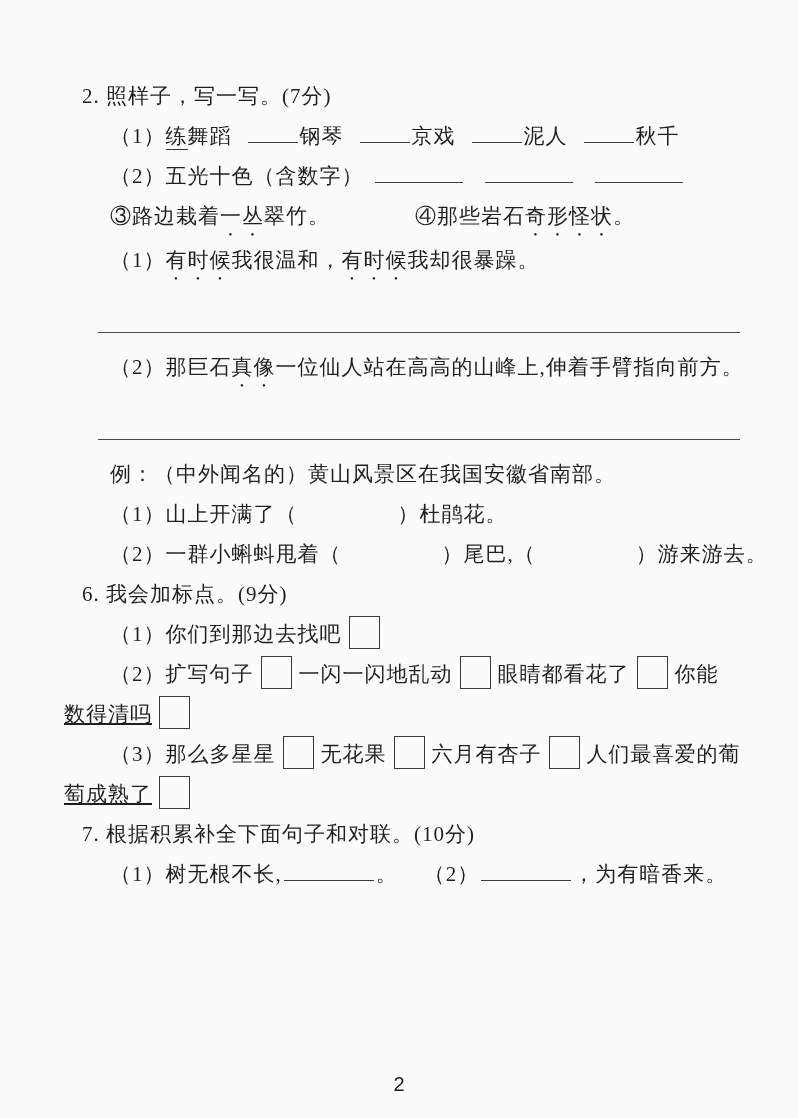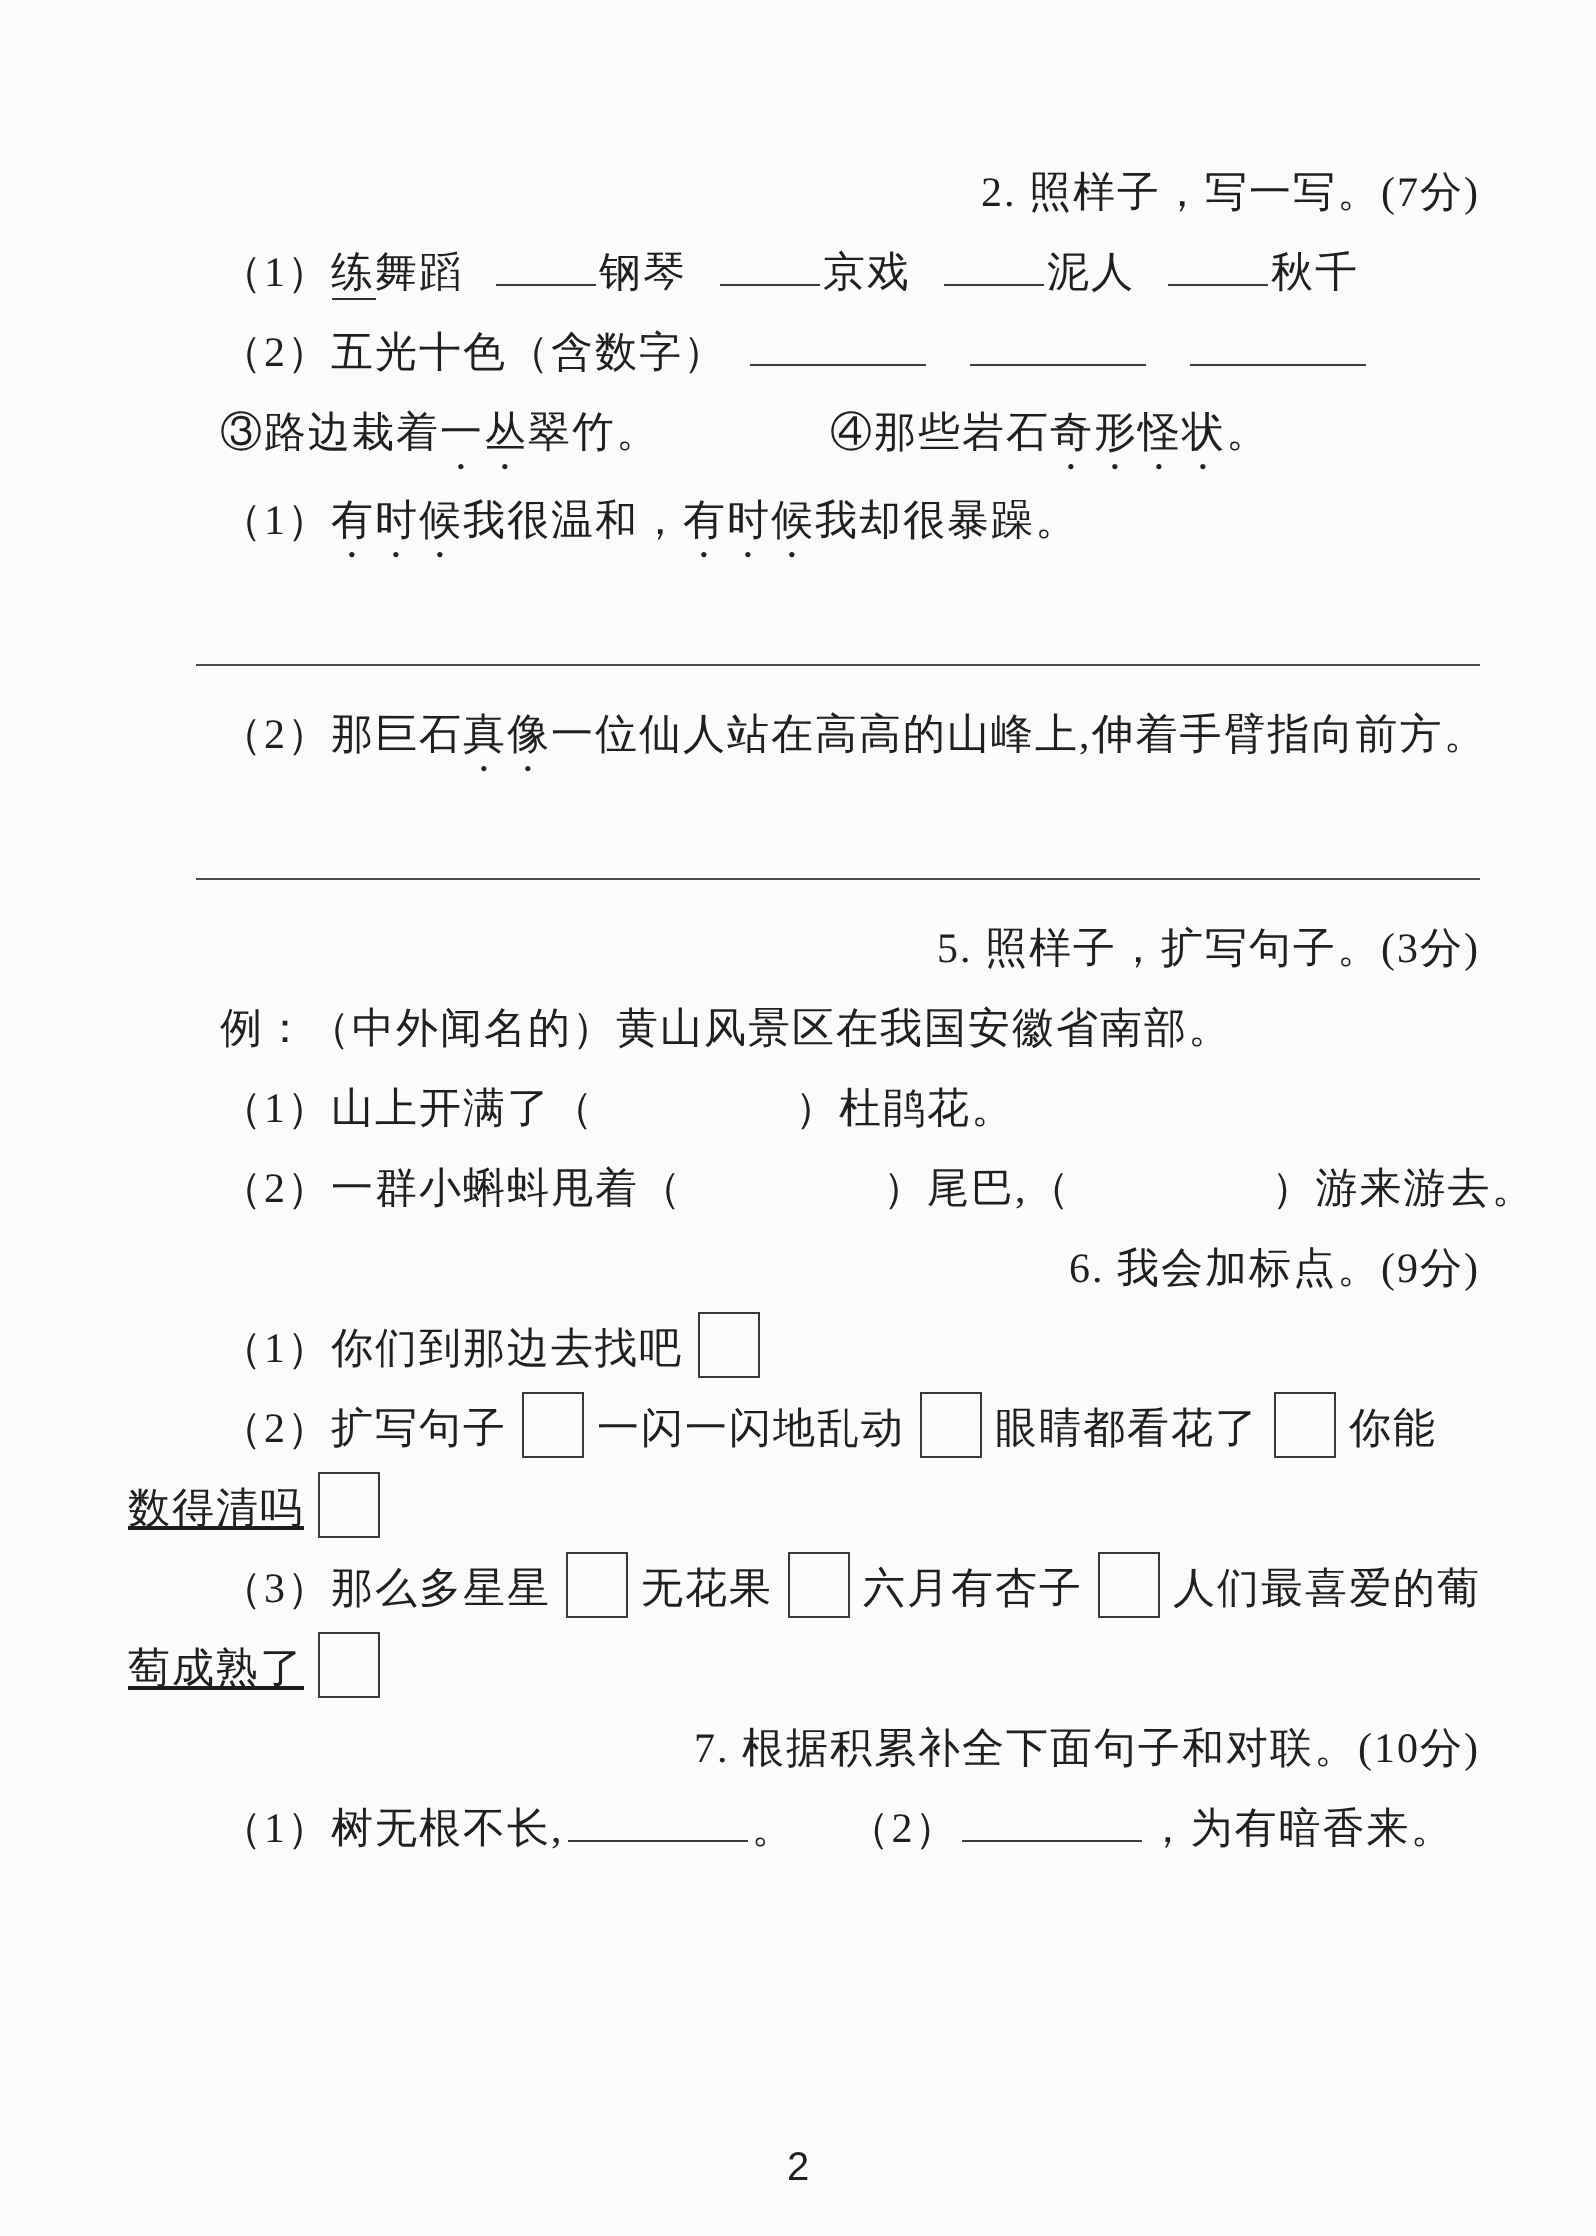--- a/index.html
+++ b/index.html
@@ -12,21 +12,21 @@
   }
   .page {
     position: relative;
     width: 798px; height: 1118px;
     box-sizing: border-box;
     padding: 76px 58px 0 64px;
     font-size: 21px;
     letter-spacing: 1px;
   }
   .line { line-height: 40px; min-height: 40px; white-space: nowrap; }
-  .heading { padding-left: 18px; text-align: right; }
+  .heading { padding-left: 18px; }
   .sub { padding-left: 46px; }
   .cont { padding-left: 0; text-decoration: underline; }
   
   .blank {
     display: inline-block;
     border-bottom: 1.3px solid #3c3c3c;
     height: 1.05em;
     vertical-align: baseline;
   }
   .w50 { width: 50px; margin: 0 2px 0 16px; }
@@ -86,21 +86,20 @@
   <div class="line sub opt-row">
     <span class="opt-col1"><span>③路边栽着</span><span class="dots">一丛</span><span>翠竹。</span></span>
     <span><span>④那些岩石</span><span class="dots">奇形怪状</span><span>。</span></span>
   </div>
 
   <div class="line sub"><span>（1）</span><span class="dots">有时候</span><span>我很温和，</span><span class="dots">有时候</span><span>我却很暴躁。</span></div>
   <div class="write-line"></div>
   <div class="line sub"><span>（2）</span><span>那巨石</span><span class="dots">真像</span><span>一位仙人站在高高的山峰上,伸着手臂指向前方。</span></div>
   <div class="write-line"></div>
 
-  <div class="line heading"><span>5. 照样子，扩写句子。(3分)</span></div>
   <div class="line sub"><span>例：（中外闻名的）黄山风景区在我国安徽省南部。</span></div>
   <div class="line sub"><span>（1）</span><span>山上开满了（</span><span class="pgap"></span><span>）杜鹃花。</span></div>
   <div class="line sub"><span>（2）</span><span>一群小蝌蚪甩着（</span><span class="pgap"></span><span>）尾巴,（</span><span class="pgap"></span><span>）游来游去。</span></div>
 
   <div class="line heading"><span>6. 我会加标点。(9分)</span></div>
   <div class="line sub"><span>（1）</span><span>你们到那边去找吧</span><span class="punc-box"></span></div>
   <div class="line sub"><span>（2）</span><span>扩写句子</span><span class="punc-box"></span><span>一闪一闪地乱动</span><span class="punc-box"></span><span>眼睛都看花了</span><span class="punc-box"></span><span>你能</span></div>
   <div class="line cont"><span>数得清吗</span><span class="punc-box"></span></div>
   <div class="line sub"><span>（3）</span><span>那么多星星</span><span class="punc-box"></span><span>无花果</span><span class="punc-box"></span><span>六月有杏子</span><span class="punc-box"></span><span>人们最喜爱的葡</span></div>
   <div class="line cont"><span>萄成熟了</span><span class="punc-box"></span></div>

